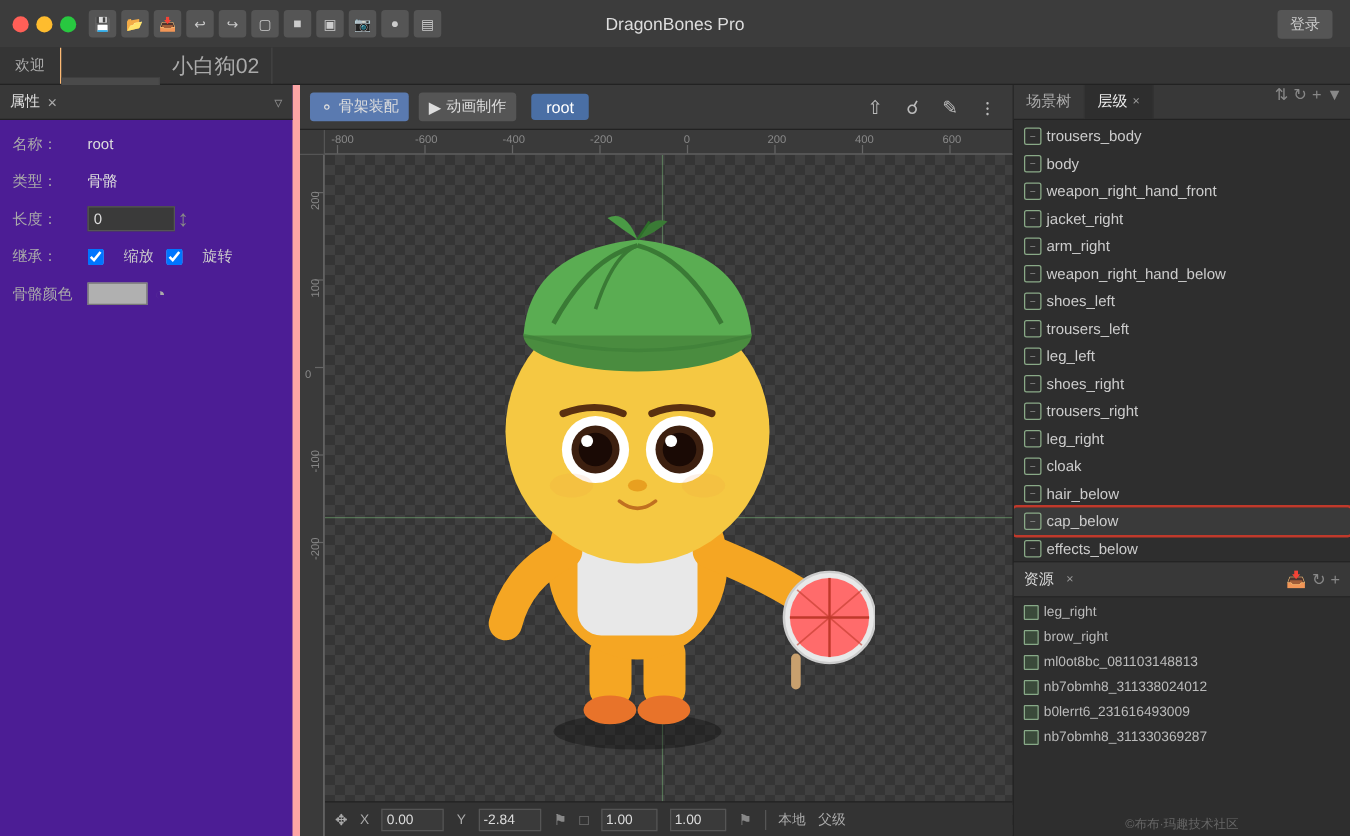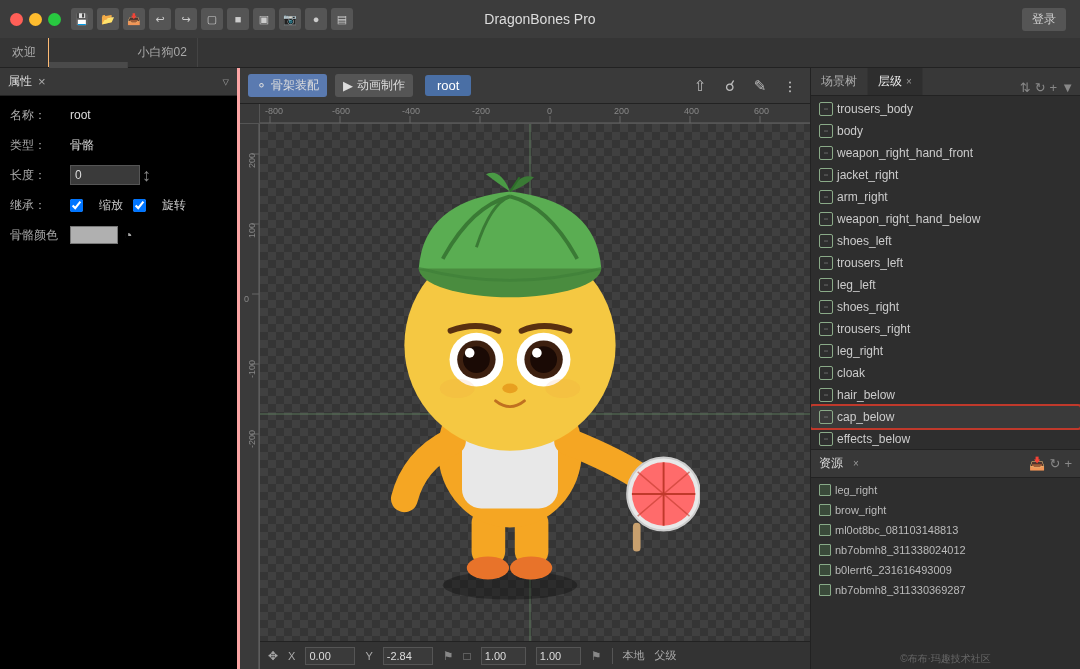--- a/index.html
+++ b/index.html
@@ -91,38 +91,38 @@
       font-size: 12px;
       border-right: 1px solid #444;
       gap: 5px;
       margin-top: 48px;
     }
     .tab-inactive {
       padding: 0 10px;
       height: 100%;
       display: flex; align-items: center;
       color: #aaa;
-      font-size: 12px;
+      font-size: 17px;
       border-right: 1px solid #444;
     }
     .tab-close {
       font-size: 10px; color: #999; cursor: pointer;
     }
 
     
     .main-layout {
       display: flex;
       height: calc(669px - 38px - 30px);
     }
 
     
     .left-panel {
       width: 240px;
-      background: #000000;
-      border-right: 3px solid #fca5a5;
+      background: #4c1d95;
+      border-right: 6px solid #fca5a5;
       display: flex;
       flex-direction: column;
       flex-shrink: 0;
     }
     .panel-header {
       height: 28px;
       background: #383838;
       display: flex;
       align-items: center;
       padding: 0 8px;
@@ -316,21 +316,21 @@
       display: flex;
       flex-direction: column;
       flex-shrink: 0;
     }
 
     
     .right-tabs {
       height: 28px;
       background: #383838;
       display: flex;
-      align-items: flex-end;
+      align-items: flex-start;
       border-bottom: 1px solid #222;
     }
     .right-tab {
       padding: 0 10px;
       height: 100%;
       display: flex; align-items: center;
       font-size: 12px;
       color: #aaa;
       cursor: pointer;
       border-right: 1px solid #333;

